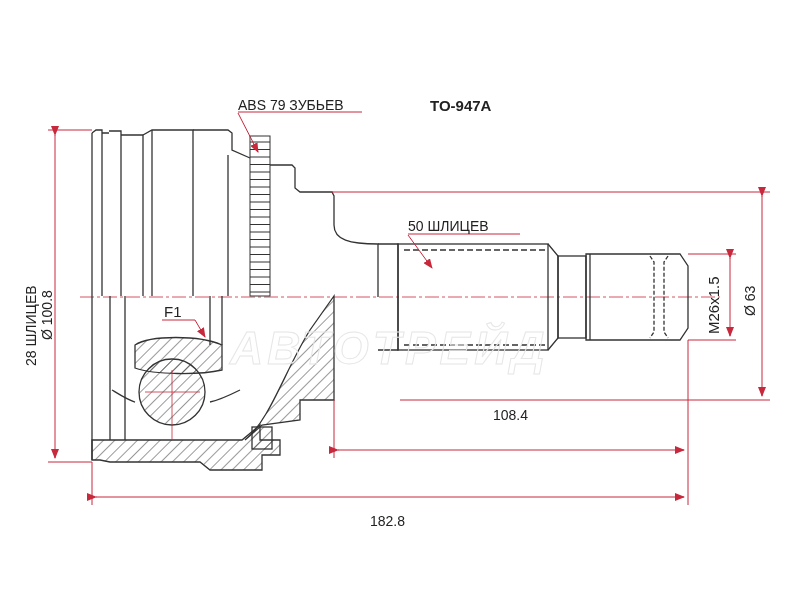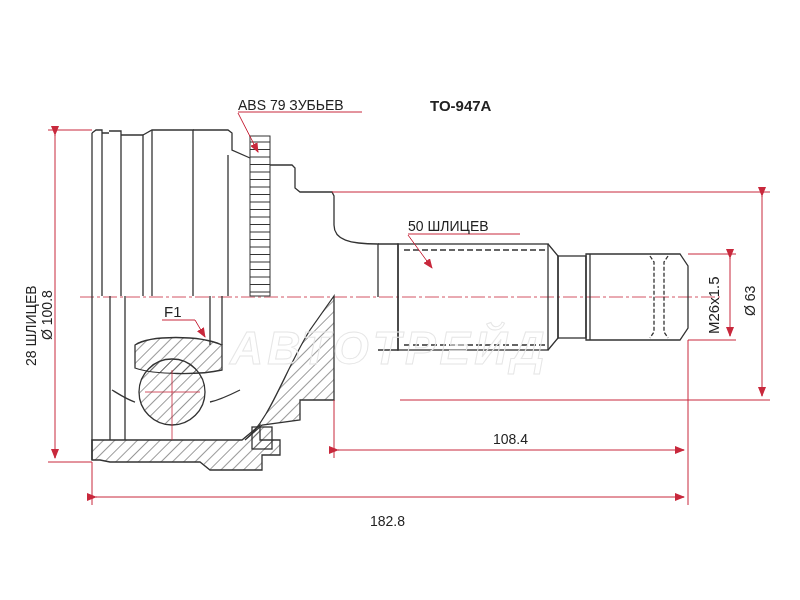--- a/index.html
+++ b/index.html
@@ -117,19 +117,19 @@
       <polyline points="162,320 195,320"></polyline>
       <line x1="195" y1="320" x2="205" y2="337" marker-end="url(#arr)"></line>
     </g>
   </svg>
 
   
   <div class="lbl" style="left:238px;top:98px;">ABS 79 ЗУБЬЕВ</div>
   <div class="lbl bold" style="left:430px;top:98px;">TO-947A</div>
   <div class="lbl" style="left:408px;top:219px;">50 ШЛИЦЕВ</div>
   <div class="lbl" style="left:164px;top:304px;font-size:15px;">F1</div>
-  <div class="lbl" style="left:493px;top:432px;">108.4</div>
+  <div class="lbl" style="left:493px;top:408px;">108.4</div>
   <div class="lbl" style="left:370px;top:480px;margin-top:34px;">182.8</div>
   <div class="lbl vert" style="left:24px;top:366px;">28 ШЛИЦЕВ</div>
   <div class="lbl vert" style="left:40px;top:340px;">Ø 100.8</div>
   <div class="lbl vert" style="left:706px;top:334px;font-size:15px;">M26x1.5</div>
   <div class="lbl vert" style="left:743px;top:316px;">Ø 63</div>
 </div>
 
 </body></html>

